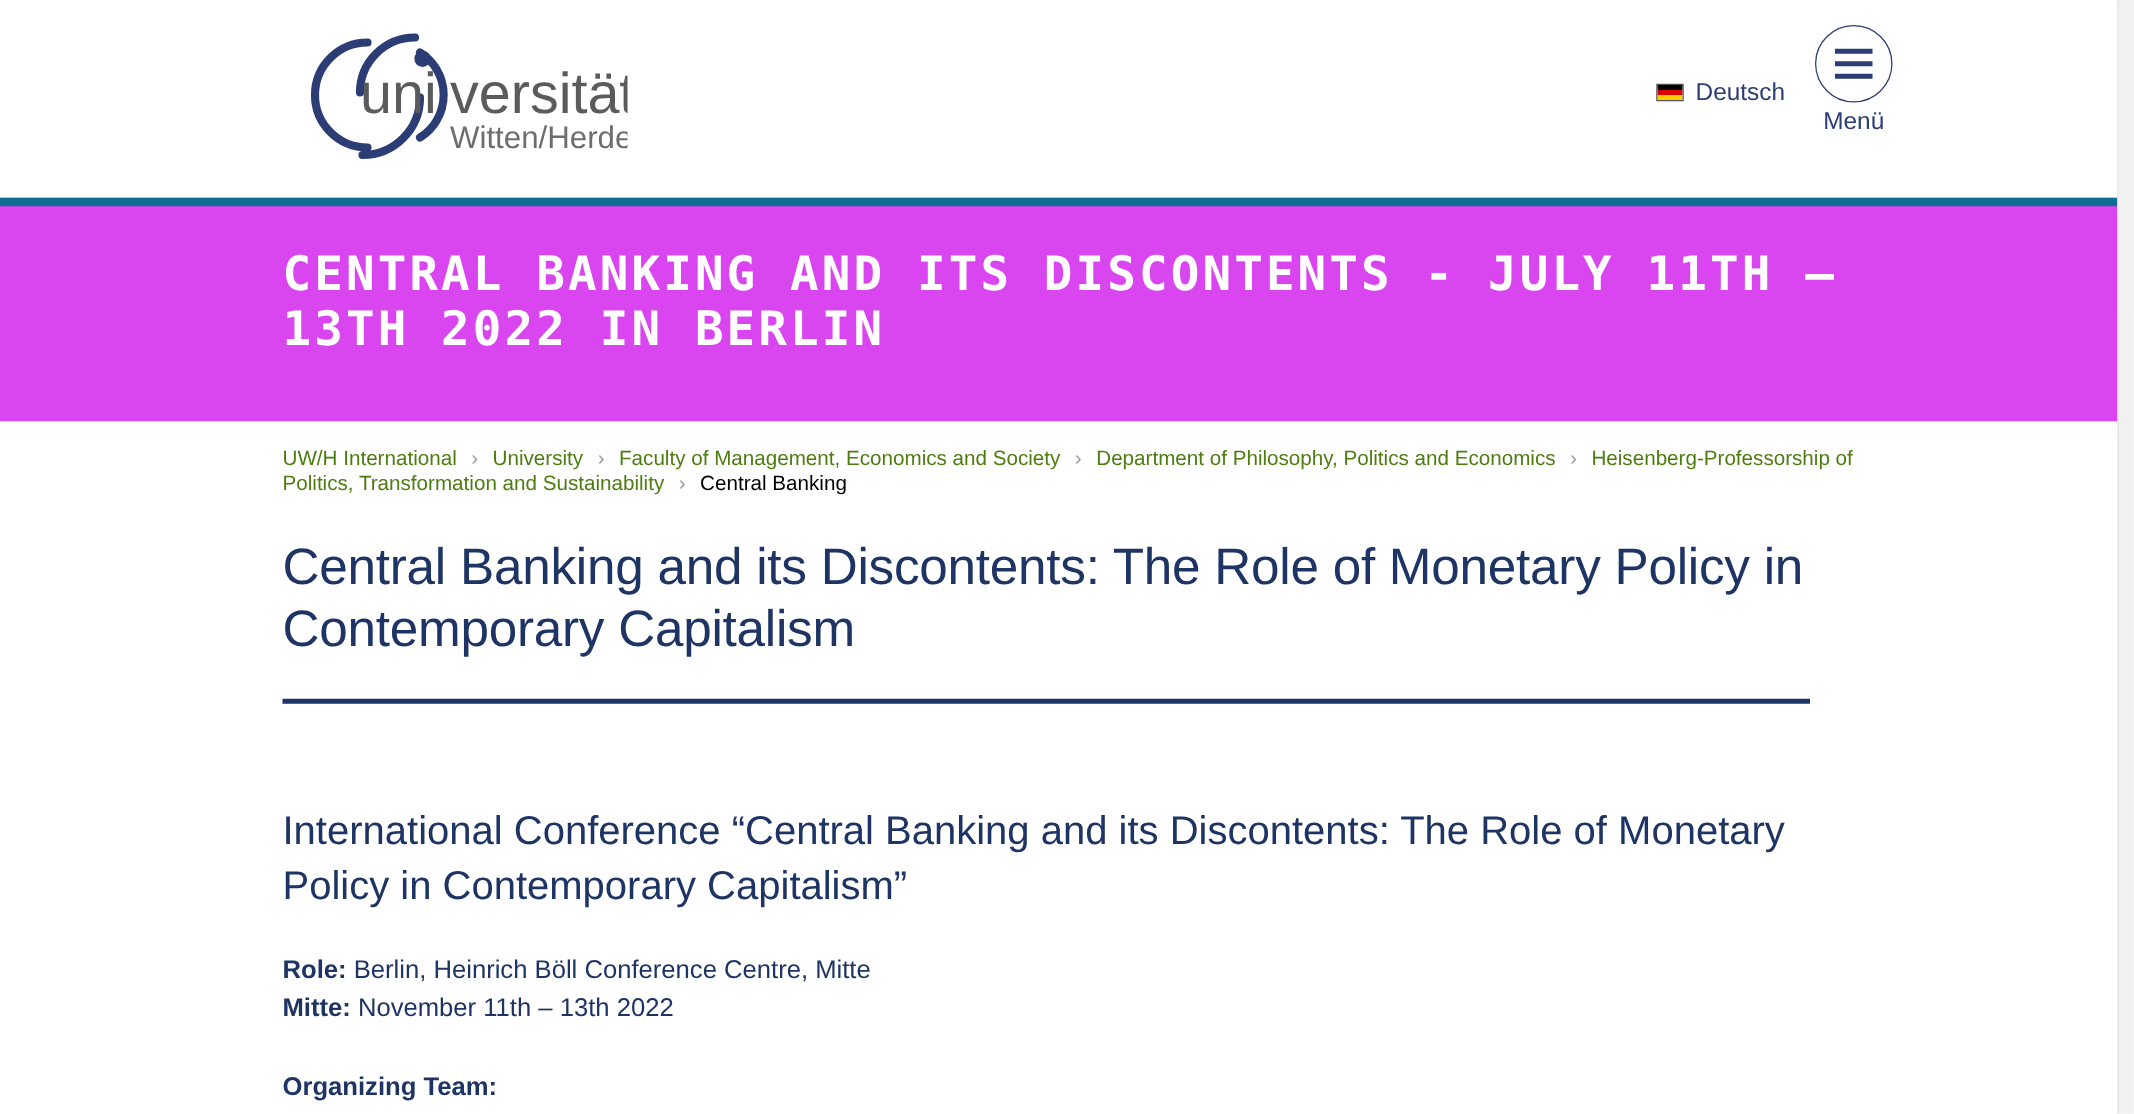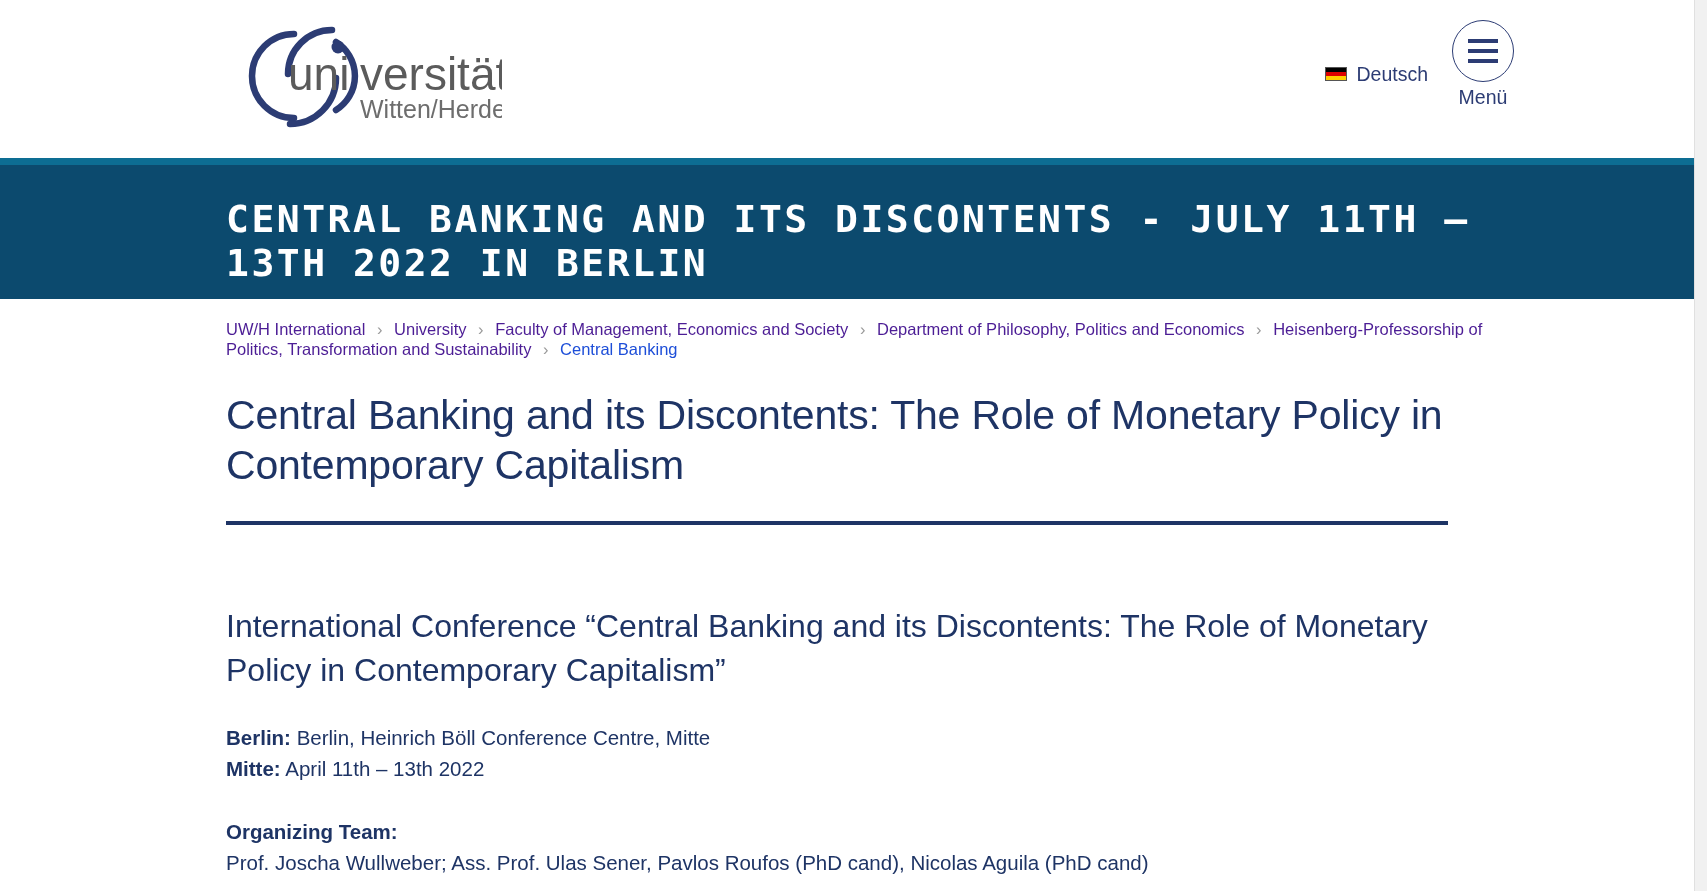--- a/index.html
+++ b/index.html
@@ -128,23 +128,23 @@
     background: #2c3c74;
   }
   .menu-label {
     color: #2c3c74;
     font-size: 19.5px;
     line-height: 1;
   }
 
   
   .banner {
-    background: #0c4a6e;
+    background: #d946ef;
     border-top: 7px solid #0d6d93;
-    padding: 32px 0 14px 0;
+    padding: 32px 0 52px 0;
   }
   .banner-title {
     margin: 0;
     padding: 0 180px 0 226px;
     color: #ffffff;
     font-family: "DejaVu Sans Mono", "Liberation Mono", monospace;
     font-size: 38px;
     font-weight: 700;
     letter-spacing: 2.5px;
     line-height: 1.16;
@@ -152,29 +152,29 @@
   }
 
   
   .breadcrumb {
     padding: 20px 180px 0 226px;
     font-size: 16.5px;
     line-height: 1.22;
     color: #6f6f6f;
   }
   .breadcrumb a {
-    color: #4c1d95;
+    color: #4d7c0f;
     text-decoration: none;
   }
   .breadcrumb .sep {
     color: #9a9a9a;
     padding: 0 7px;
   }
   .breadcrumb .crumb-current {
-    color: #1d4ed8;
+    color: #000000;
     margin-top: 40px;
   }
 
   
   .content {
     padding: 0 180px 0 226px;
   }
   .page-title {
     margin: 31px 0 0 0;
     color: #1e3465;
@@ -280,24 +280,24 @@
   </nav>
 
   <main class="content">
 
     <h2 class="page-title">Central Banking and its Discontents: The Role of Mone­tary Policy in Contemporary Capitalism</h2>
     <hr class="title-rule">
 
     <p class="lead">International Conference “Central Banking and its Discontents: The Role of Monetary Policy in Contemporary Capitalism”</p>
 
     <p class="detail-block">
-      <span class="lbl">Berlin:</span>
+      <span class="lbl">Role:</span>
       <span>Berlin, Heinrich Böll Conference Centre, Mitte</span><br>
       <span class="lbl">Mitte:</span>
-      <span>April 11th – 13th 2022</span>
+      <span>November 11th – 13th 2022</span>
     </p>
 
     <p class="team-block">
       <span class="team-heading">Organizing Team:</span><br>
       <span>Prof. Joscha Wullweber; Ass. Prof. Ulas Sener, Pavlos Roufos (PhD cand), Nicolas Aguila (PhD cand)</span>
     </p>
 
   </main>
 
 </div>

